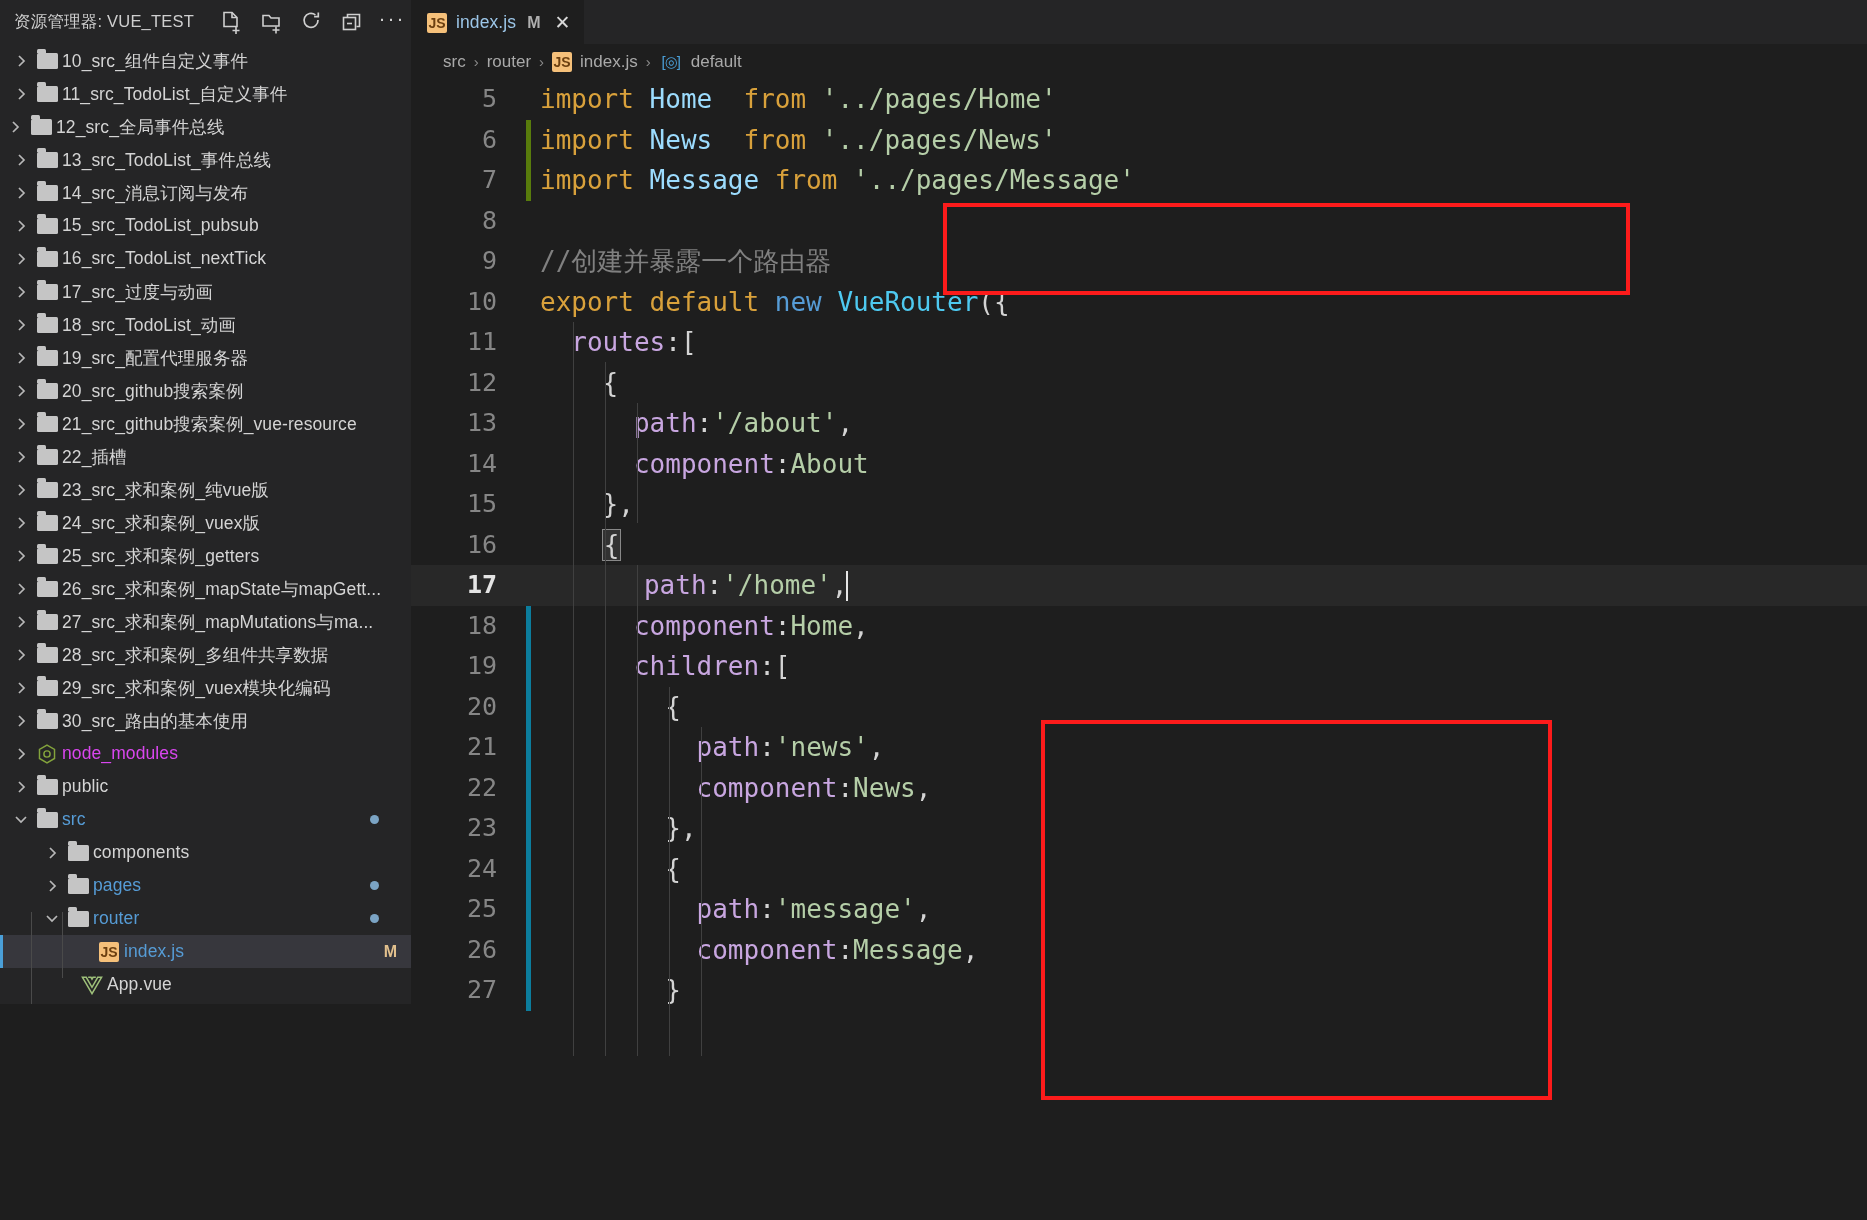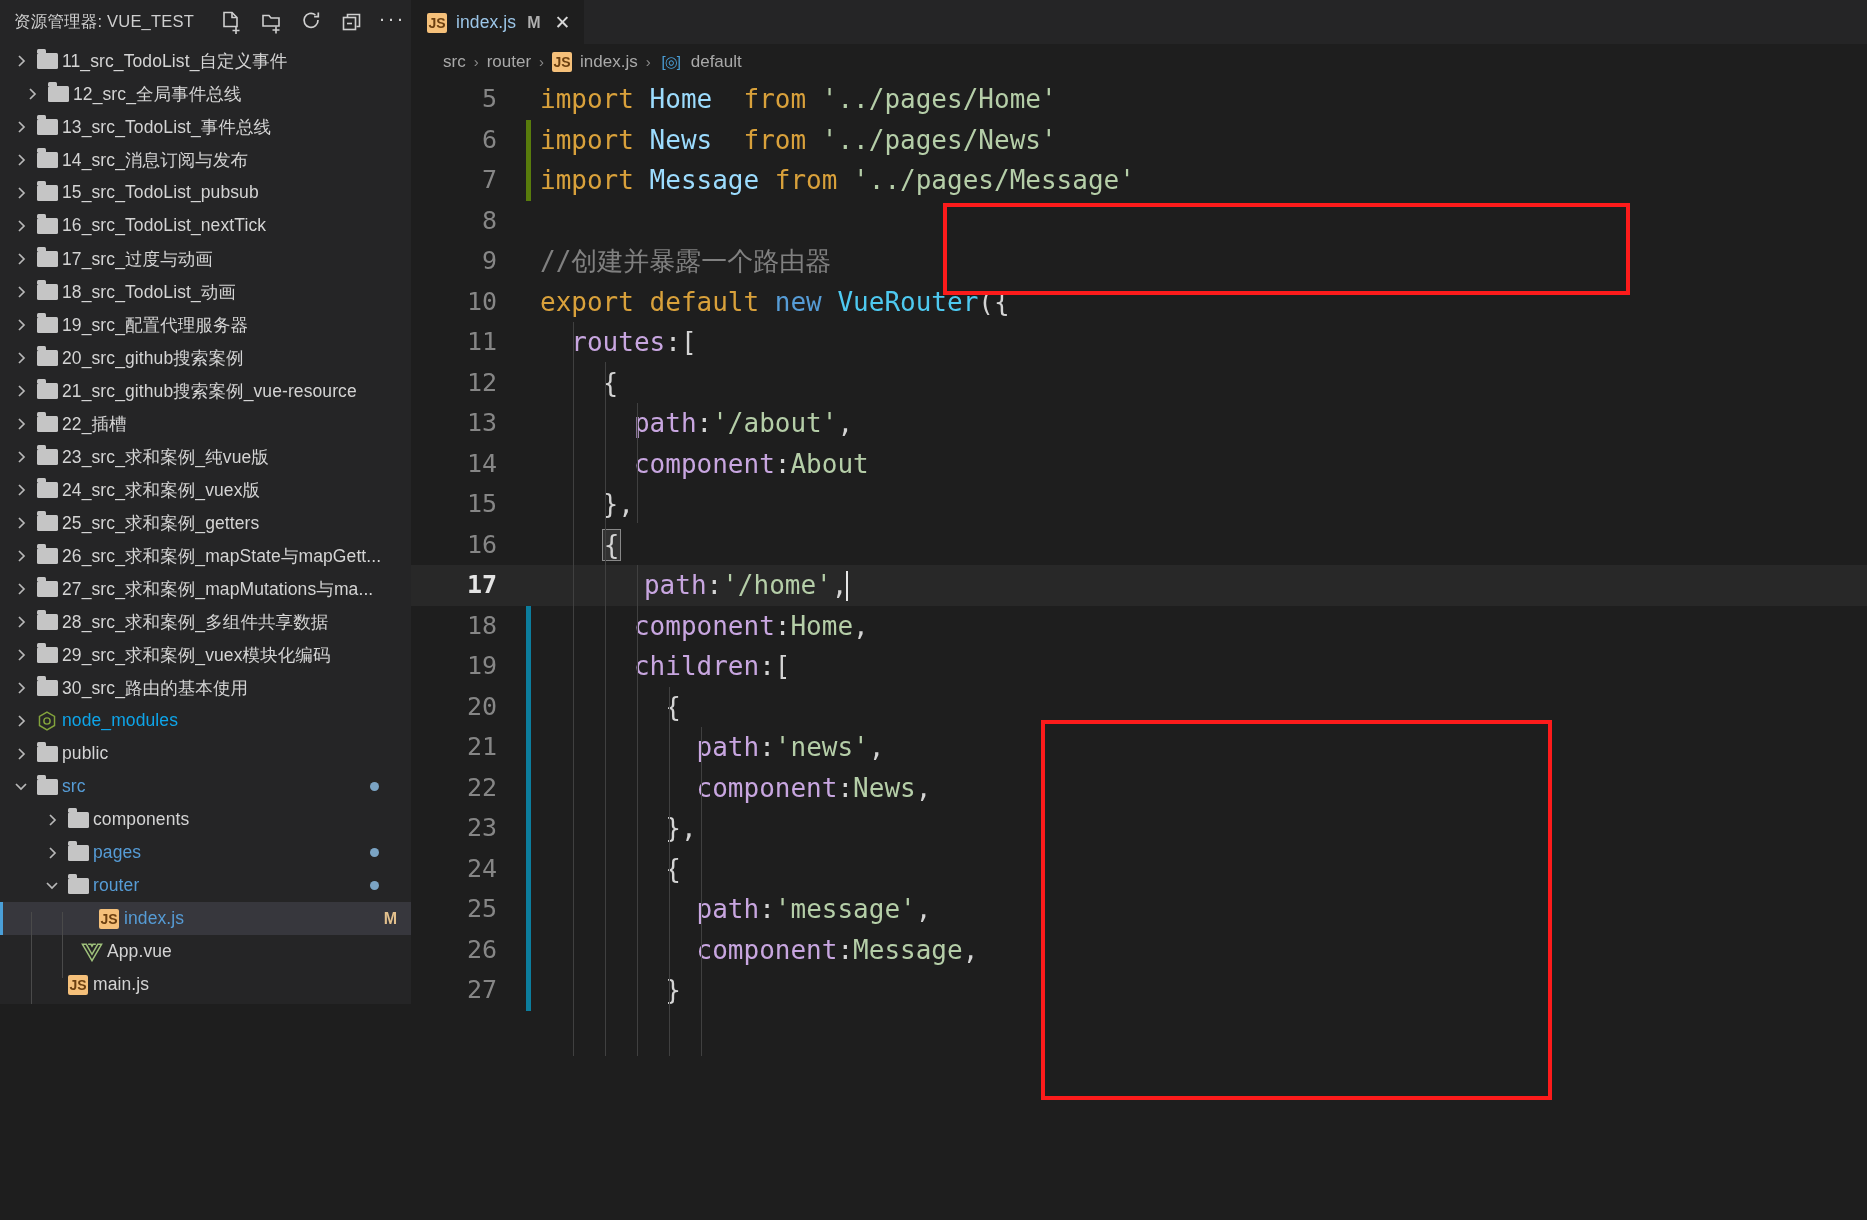--- a/index.html
+++ b/index.html
@@ -50,21 +50,21 @@
     color:#b8b8b8;
   }
   .twisty svg{display:block;}
   .ficon{
     width:30px;min-width:30px;display:flex;align-items:center;justify-content:center;
   }
   .label{
     font-size:17.5px;color:#d4d4d4;overflow:hidden;text-overflow:clip;
     letter-spacing:.1px;
   }
-  .label.dim{color:#0ea5e9;}
+  .label.dim{color:#d946ef;}
   .label.blue{color:#569cd6;}
   .badge-m{
     margin-left:auto;color:#e2c08d;font-size:16px;font-weight:700;padding-right:6px;
   }
   .dot-mark{
     margin-left:auto;width:9px;height:9px;border-radius:50%;
     background:#7ba4c4;margin-right:24px;
   }
   .guide{
     position:absolute;top:0;bottom:0;width:1px;background:#4a4a4a;
@@ -208,23 +208,34 @@
     <div class="tree" id="tree">
         <div class="row" style="padding-left: 10px;">
           <span class="twisty">
             <svg width="13" height="16" viewBox="0 0 13 16" fill="none" stroke="currentColor" stroke-width="1.7">
               <path d="M4 3l5 5-5 5"></path>
             </svg>
           </span>
           <span class="ficon">
             <span class="folder"></span>
           </span>
+          <span class="label">10_src_组件自定义事件</span>
+        </div>
+        <div class="row" style="padding-left: 10px;">
+          <span class="twisty">
+            <svg width="13" height="16" viewBox="0 0 13 16" fill="none" stroke="currentColor" stroke-width="1.7">
+              <path d="M4 3l5 5-5 5"></path>
+            </svg>
+          </span>
+          <span class="ficon">
+            <span class="folder"></span>
+          </span>
           <span class="label">11_src_TodoList_自定义事件</span>
         </div>
-        <div class="row" style="padding-left: 21px;">
+        <div class="row" style="padding-left: 4px;">
           <span class="twisty">
             <svg width="13" height="16" viewBox="0 0 13 16" fill="none" stroke="currentColor" stroke-width="1.7">
               <path d="M4 3l5 5-5 5"></path>
             </svg>
           </span>
           <span class="ficon">
             <span class="folder"></span>
           </span>
           <span class="label">12_src_全局事件总线</span>
         </div>

